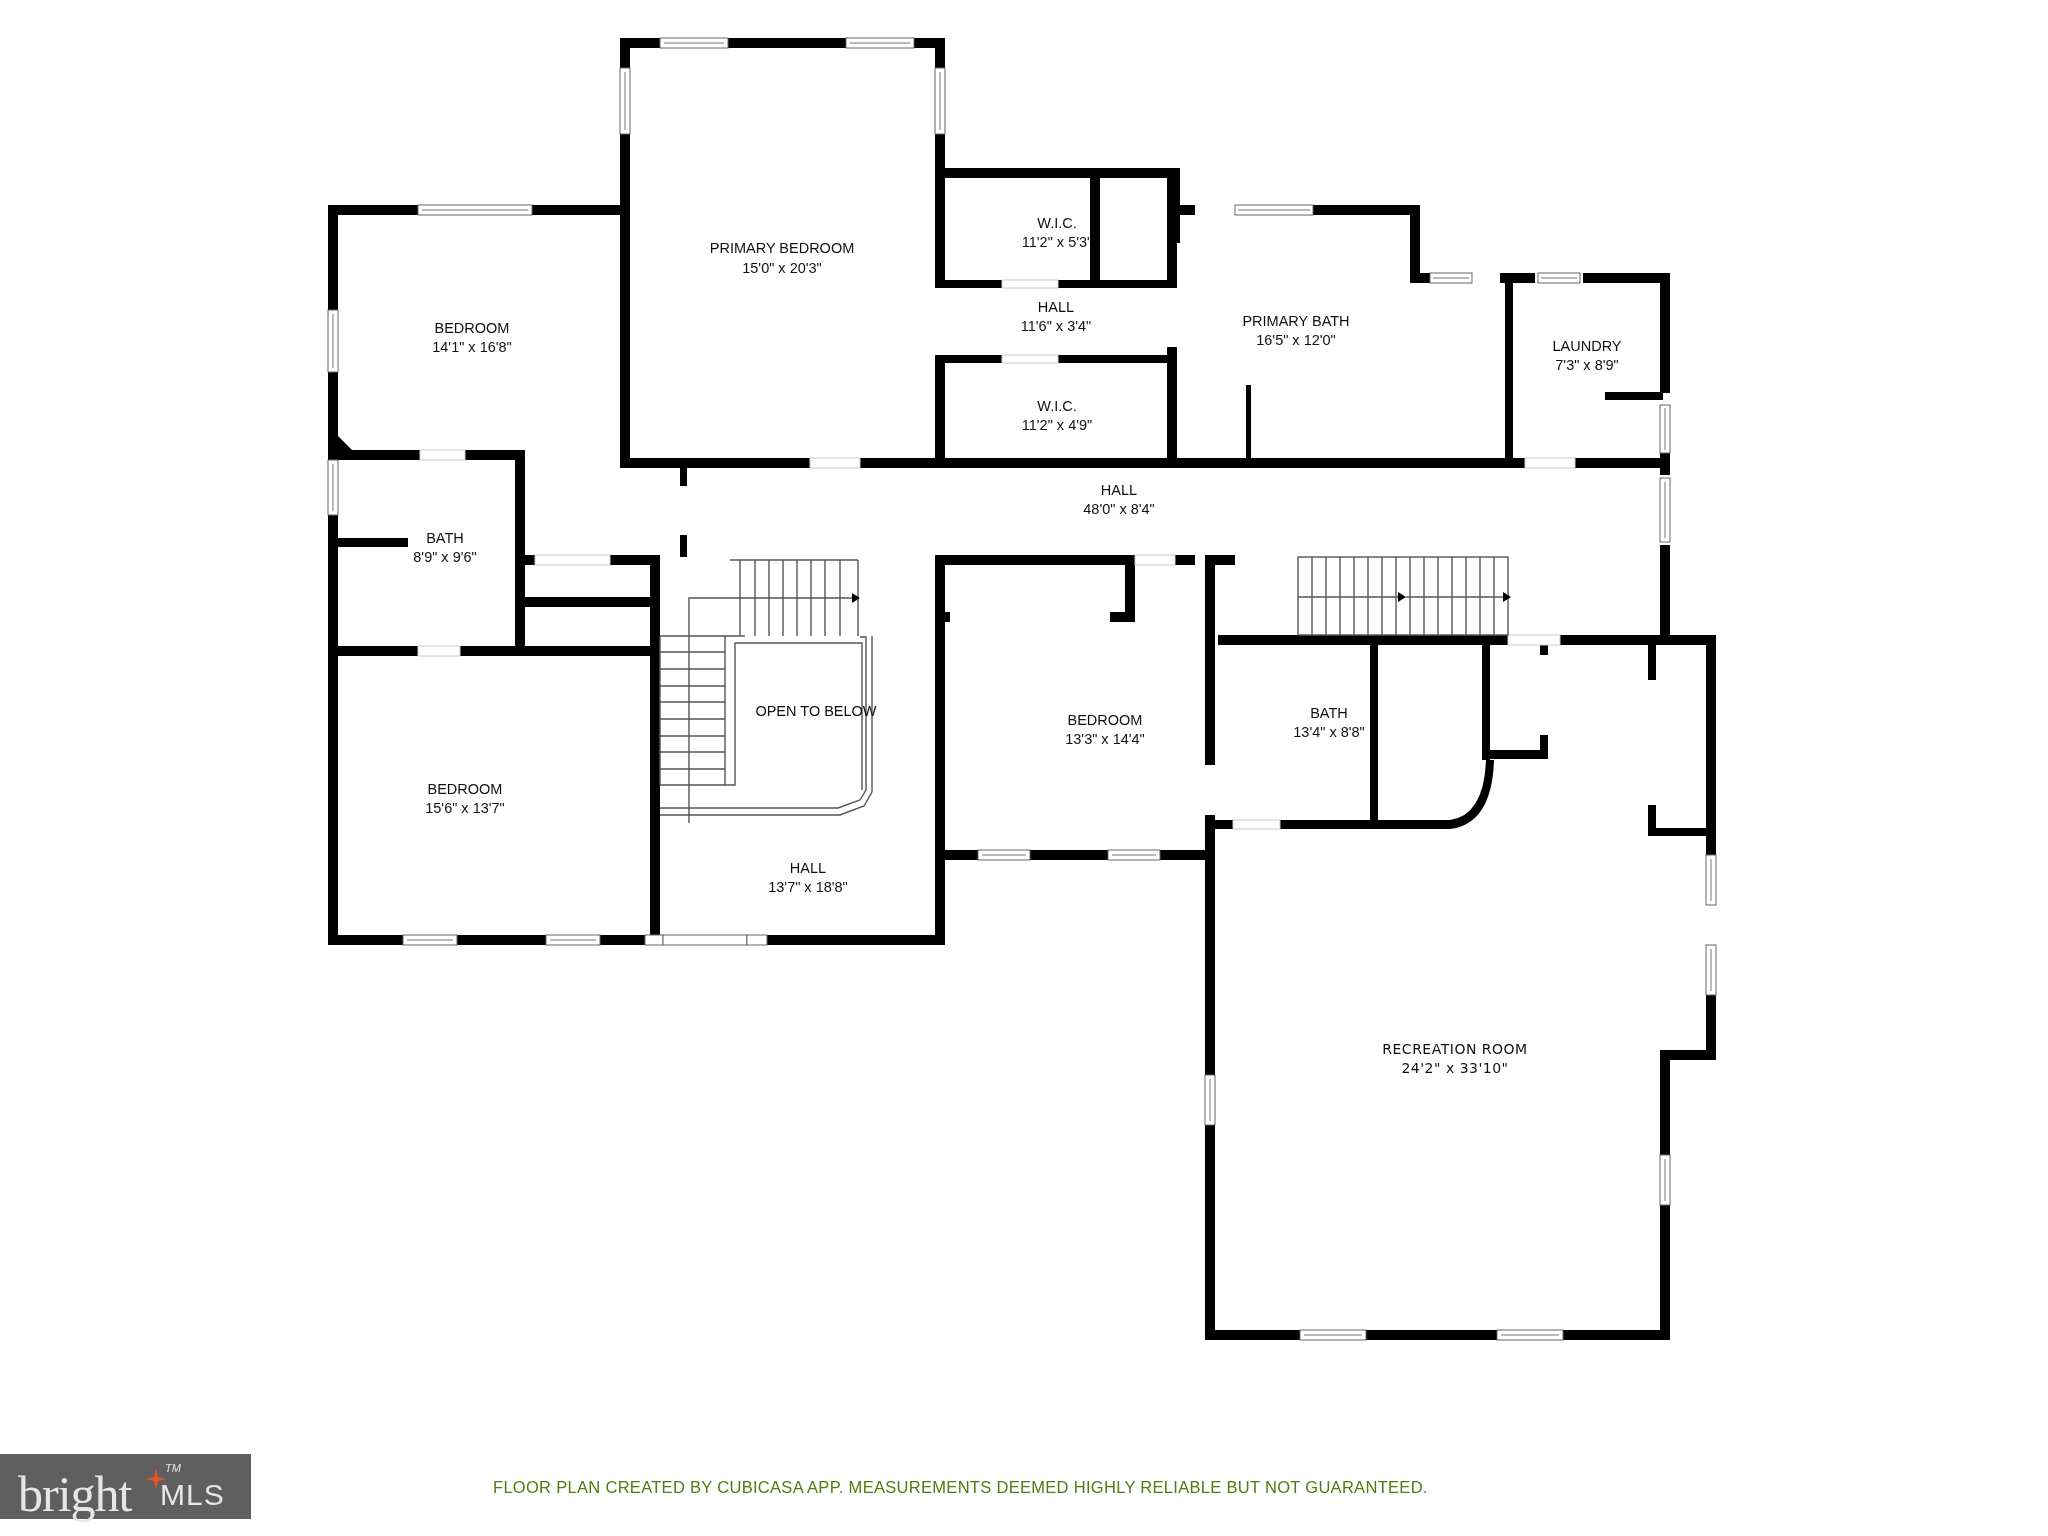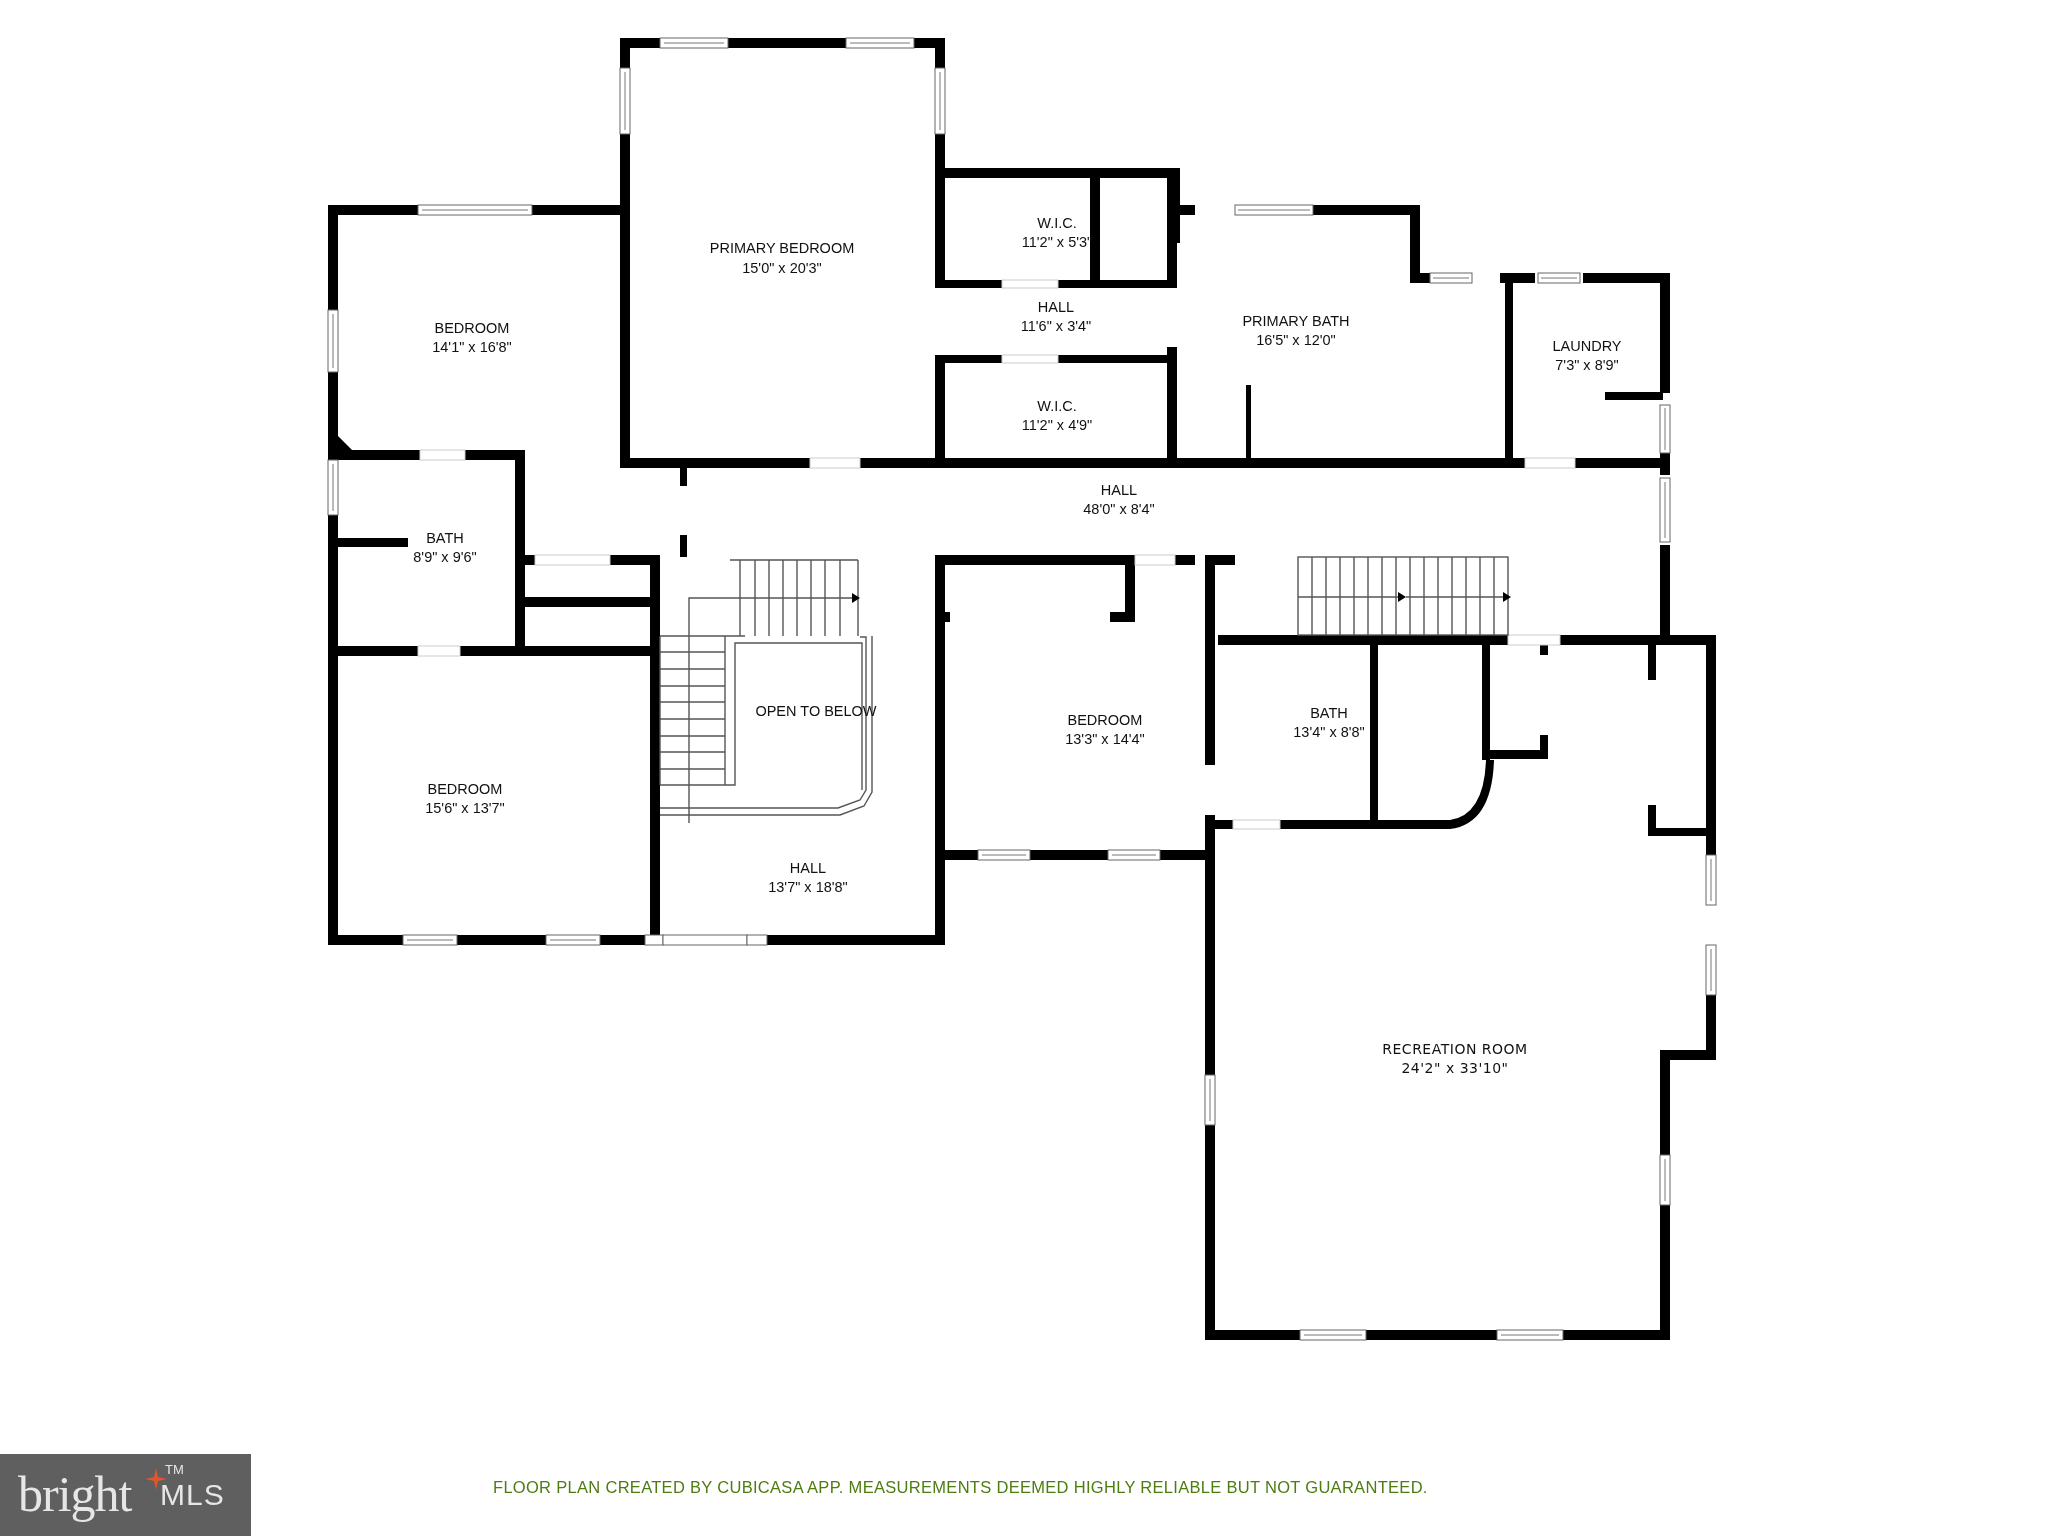--- a/index.html
+++ b/index.html
@@ -7,24 +7,24 @@
     #plan { position: absolute; left: 0; top: 0; width: 2048px; height: 1536px; }
     .wall { fill: #000; }
     .win-outer { fill: #fff; stroke: #666; stroke-width: 1; }
     .win-line { stroke: #777; stroke-width: 1; }
     .door-gap { fill: #fff; stroke: #ccc; stroke-width: 1; }
     .stair { fill: none; stroke: #555; stroke-width: 1.4; }
     .arrow { fill: #000; }
     .room-name { font-family: "Liberation Sans", sans-serif; font-size: 14.5px; fill: #111; text-anchor: middle; }
     .room-dim { font-family: "Liberation Sans", sans-serif; font-size: 14.5px; fill: #111; text-anchor: middle; }
     .rec-name, .rec-dim { font-family: "DejaVu Sans", sans-serif; font-size: 14px; fill: #111; text-anchor: middle; letter-spacing: 0.5px; }
-    .logo-box { position: absolute; left: 0; top: 1454px; width: 251px; height: 82px; background: #5f5f5f; }
+    .logo-box { position: absolute; left: 0; top: 1454px; width: 251px; height: 65px; background: #5f5f5f; }
     .logo-text { position: absolute; left: 18px; top: 10px; font-family: "Liberation Serif", serif; font-size: 50px; color: #e6e6e6; letter-spacing: -1px; line-height: 60px; }
     .logo-mls { position: absolute; left: 160px; top: 24px; font-family: "Liberation Sans", sans-serif; font-size: 30px; color: #e6e6e6; letter-spacing: 1px; }
-    .logo-tm { position: absolute; left: 165px; top: 8px; font-family: "Liberation Sans", sans-serif; font-size: 13px; color: #e6e6e6; }
+    .logo-tm { position: absolute; left: 165px; top: 8px; font-family: "Liberation Sans", sans-serif; font-size: 11px; color: #e6e6e6; font-style: italic; }
     .logo-star { position: absolute; left: 145px; top: 14px; width: 22px; height: 22px; }
     .disclaimer { position: absolute; left: 493px; top: 1478px; font-family: "Liberation Sans", sans-serif; font-size: 16.5px; color: #4d7c0f; letter-spacing: 0.3px; white-space: nowrap; }
   </style>
 </head>
 <body>
 
 <svg id="plan" viewBox="0 0 2048 1536" xmlns="http://www.w3.org/2000/svg">
 
   <g>
 

